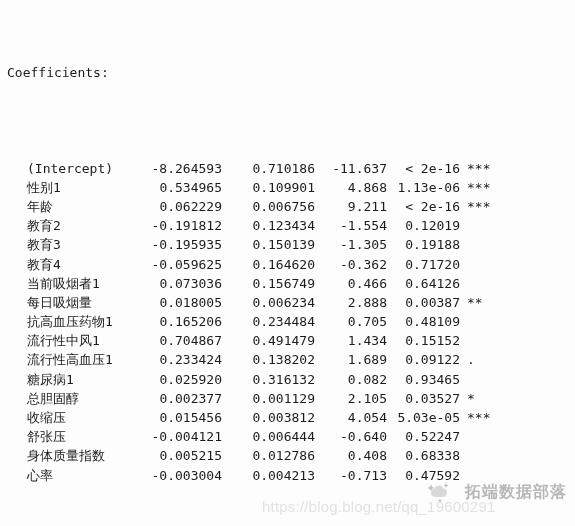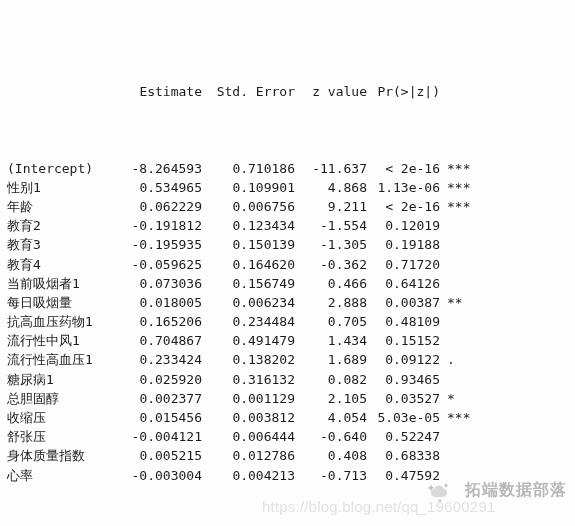--- a/index.html
+++ b/index.html
@@ -33,20 +33,21 @@
     white-space: pre;
   }
 
   
   .row { white-space: pre; height: 19.2px; }
   .lbl {
     display: inline-block;
     width: 105px;
     white-space: pre;
     overflow: visible;
+    margin-left: 20px;
   }
   .num {
     display: inline-block;
     text-align: right;
     white-space: pre;
   }
   .c-est  { width: 90px; }
   .c-se   { width: 93px; }
   .c-z    { width: 72px; }
   .c-p    { width: 73px; }
@@ -75,37 +76,37 @@
     position: absolute;
     right: 8px;
     top: 481px;
     display: flex;
     align-items: center;
     gap: 5px;
     opacity: 0.62;
     user-select: none;
   }
   #brand-watermark .brand-text {
-    font-family: Liberation Mono, monospace;
+    font-family: Liberation Serif, serif;
     font-size: 16px;
     font-weight: bold;
     color: #8d8d8d;
     letter-spacing: 1px;
   }
   .brand-mark { flex: 0 0 auto; }
 </style>
 </head>
 <body>
 
 <div id="screen">
 
   <div id="console">
 
+    <div class="line">Coefficients:</div>
 
-    <div class="row hdr"><span class="lbl"></span><span class="num c-est">Estimate</span><span class="num c-se">Std. Error</span><span class="num c-z">z value</span><span class="num c-p">Pr(&gt;|z|)</span><span class="stars"></span></div>
 
     <div id="coef-rows"><div class="row"><span class="lbl">(Intercept)</span><span class="num c-est">-8.264593</span><span class="num c-se">0.710186</span><span class="num c-z">-11.637</span><span class="num c-p">&lt; 2e-16</span><span class="stars">***</span></div><div class="row"><span class="lbl">性别1</span><span class="num c-est">0.534965</span><span class="num c-se">0.109901</span><span class="num c-z">4.868</span><span class="num c-p">1.13e-06</span><span class="stars">***</span></div><div class="row"><span class="lbl">年龄</span><span class="num c-est">0.062229</span><span class="num c-se">0.006756</span><span class="num c-z">9.211</span><span class="num c-p">&lt; 2e-16</span><span class="stars">***</span></div><div class="row"><span class="lbl">教育2</span><span class="num c-est">-0.191812</span><span class="num c-se">0.123434</span><span class="num c-z">-1.554</span><span class="num c-p">0.12019</span><span class="stars"></span></div><div class="row"><span class="lbl">教育3</span><span class="num c-est">-0.195935</span><span class="num c-se">0.150139</span><span class="num c-z">-1.305</span><span class="num c-p">0.19188</span><span class="stars"></span></div><div class="row"><span class="lbl">教育4</span><span class="num c-est">-0.059625</span><span class="num c-se">0.164620</span><span class="num c-z">-0.362</span><span class="num c-p">0.71720</span><span class="stars"></span></div><div class="row"><span class="lbl">当前吸烟者1</span><span class="num c-est">0.073036</span><span class="num c-se">0.156749</span><span class="num c-z">0.466</span><span class="num c-p">0.64126</span><span class="stars"></span></div><div class="row"><span class="lbl">每日吸烟量</span><span class="num c-est">0.018005</span><span class="num c-se">0.006234</span><span class="num c-z">2.888</span><span class="num c-p">0.00387</span><span class="stars">**</span></div><div class="row"><span class="lbl">抗高血压药物1</span><span class="num c-est">0.165206</span><span class="num c-se">0.234484</span><span class="num c-z">0.705</span><span class="num c-p">0.48109</span><span class="stars"></span></div><div class="row"><span class="lbl">流行性中风1</span><span class="num c-est">0.704867</span><span class="num c-se">0.491479</span><span class="num c-z">1.434</span><span class="num c-p">0.15152</span><span class="stars"></span></div><div class="row"><span class="lbl">流行性高血压1</span><span class="num c-est">0.233424</span><span class="num c-se">0.138202</span><span class="num c-z">1.689</span><span class="num c-p">0.09122</span><span class="stars">.</span></div><div class="row"><span class="lbl">糖尿病1</span><span class="num c-est">0.025920</span><span class="num c-se">0.316132</span><span class="num c-z">0.082</span><span class="num c-p">0.93465</span><span class="stars"></span></div><div class="row"><span class="lbl">总胆固醇</span><span class="num c-est">0.002377</span><span class="num c-se">0.001129</span><span class="num c-z">2.105</span><span class="num c-p">0.03527</span><span class="stars">*</span></div><div class="row"><span class="lbl">收缩压</span><span class="num c-est">0.015456</span><span class="num c-se">0.003812</span><span class="num c-z">4.054</span><span class="num c-p">5.03e-05</span><span class="stars">***</span></div><div class="row"><span class="lbl">舒张压</span><span class="num c-est">-0.004121</span><span class="num c-se">0.006444</span><span class="num c-z">-0.640</span><span class="num c-p">0.52247</span><span class="stars"></span></div><div class="row"><span class="lbl">身体质量指数</span><span class="num c-est">0.005215</span><span class="num c-se">0.012786</span><span class="num c-z">0.408</span><span class="num c-p">0.68338</span><span class="stars"></span></div><div class="row"><span class="lbl">心率</span><span class="num c-est">-0.003004</span><span class="num c-se">0.004213</span><span class="num c-z">-0.713</span><span class="num c-p">0.47592</span><span class="stars"></span></div></div>
 
     
     
 
     
 
     
 

